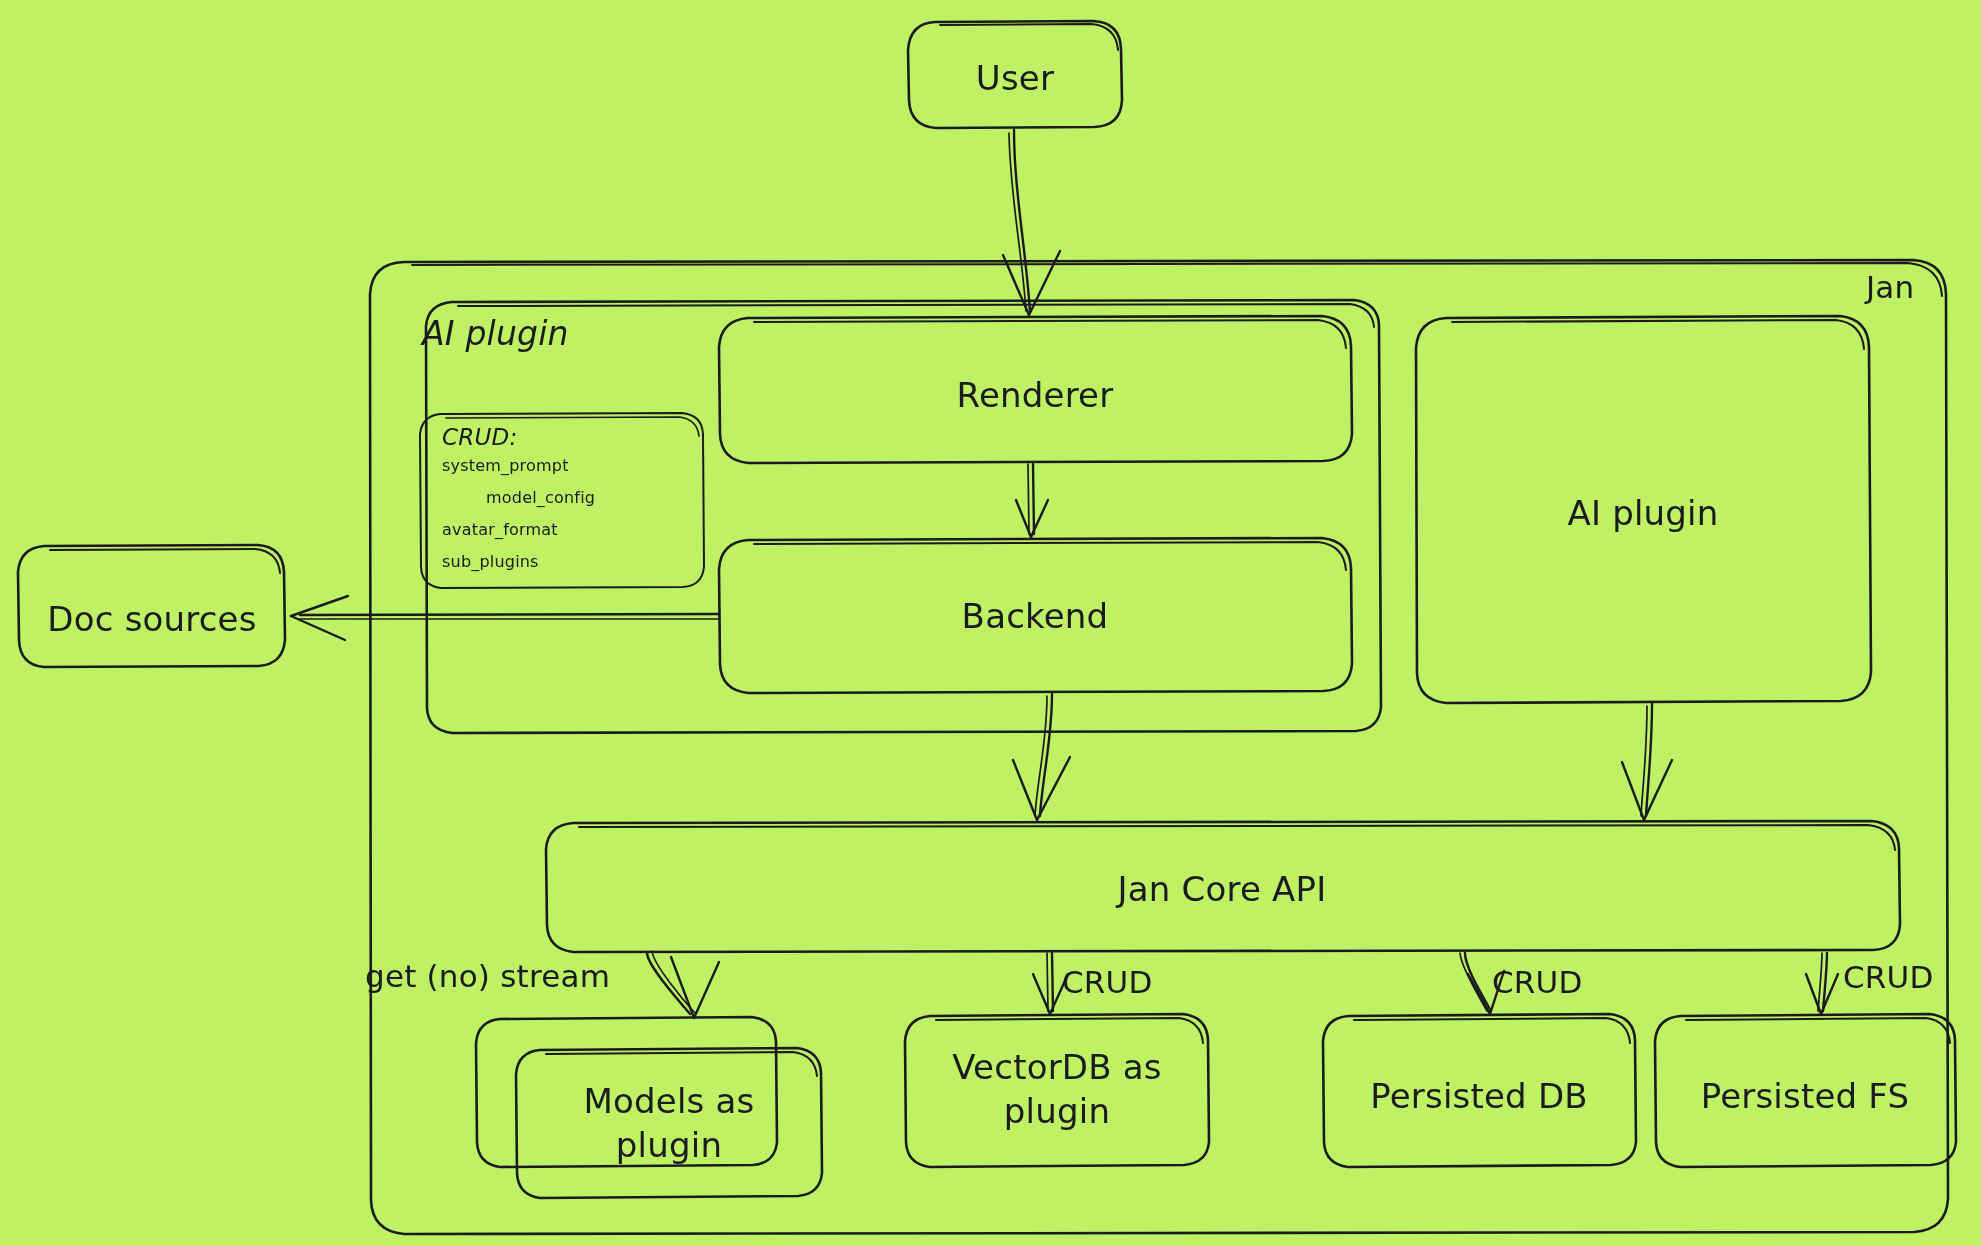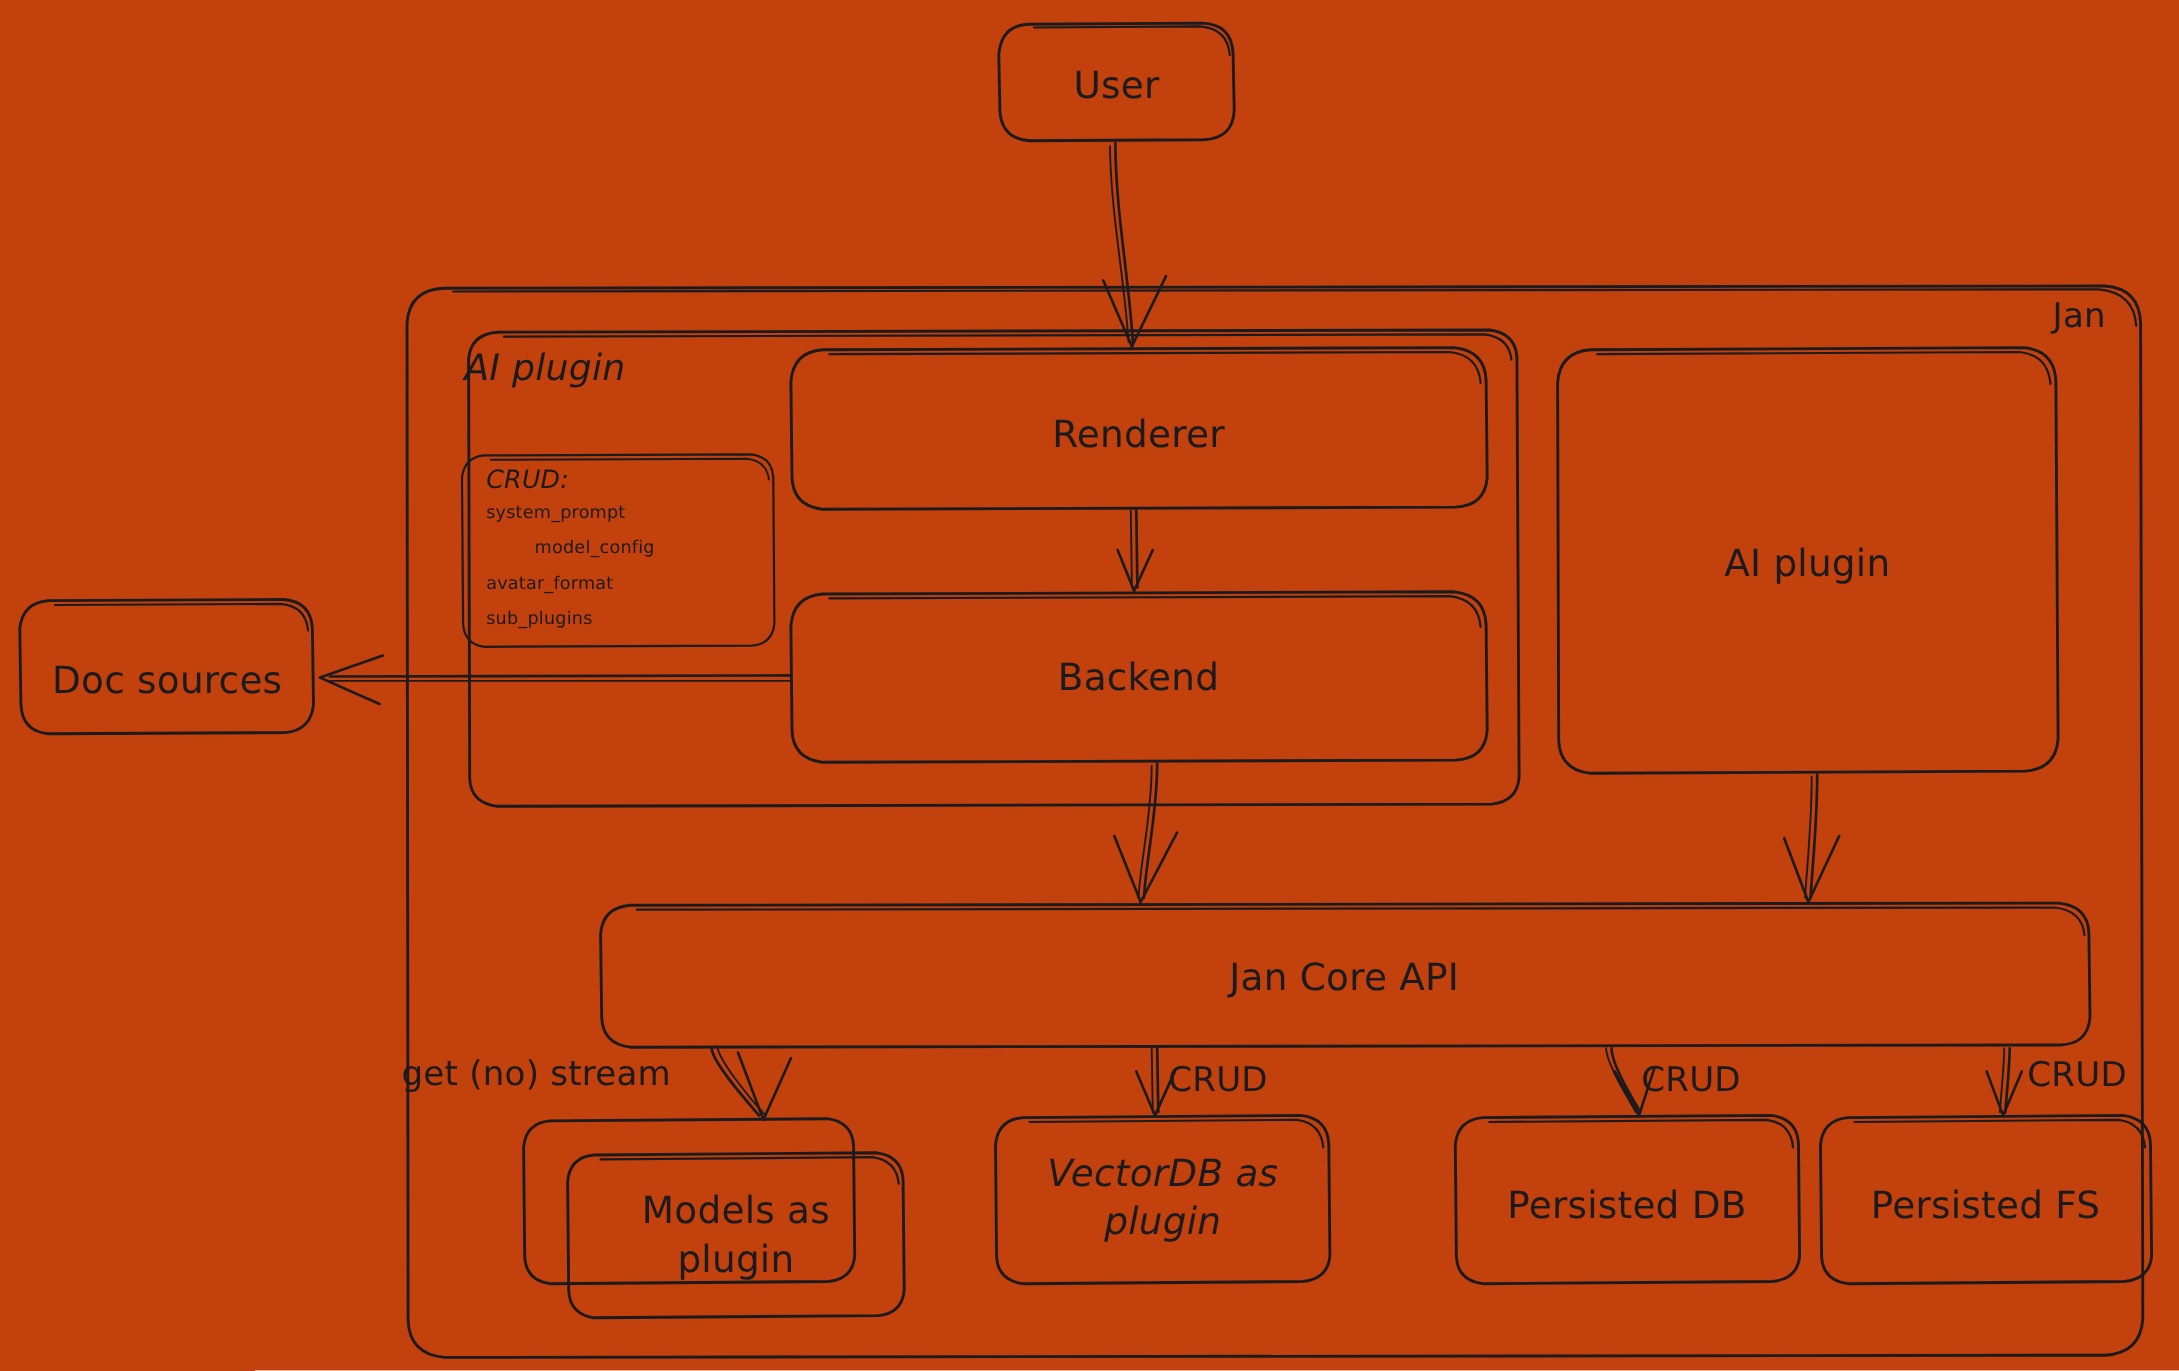--- a/index.html
+++ b/index.html
@@ -4,21 +4,21 @@
 <style>
   html, body {
     margin: 0;
     padding: 0;
     background: #ffffff;
   }
   #canvas {
     position: relative;
     width: 1981px;
     height: 1246px;
-    background: #c2410c;
+    background: #bef264;
     overflow: hidden;
     font-family: "DejaVu Sans", sans-serif;
   }
   svg.layer {
     position: absolute;
     left: 0;
     top: 0;
     width: 1981px;
     height: 1246px;
     pointer-events: none;
@@ -212,20 +212,20 @@
   <div class="lbl t-node center" style="left:1222px; top:868px;">Jan Core API</div>
 
   <div class="lbl t-edge" style="left:365px; top:957px;">get (no) stream</div>
   <div class="lbl t-edge" style="left:1062px; top:963px;">CRUD</div>
   <div class="lbl t-edge" style="left:1492px; top:963px;">CRUD</div>
   <div class="lbl t-edge" style="left:1843px; top:958px;">CRUD</div>
 
   <div class="lbl t-node center" style="left:669px; top:1080px; text-align:center;">Models as
 plugin</div>
 
-  <div class="lbl t-node center" style="left:1057px; top:1046px; text-align:center;font-style:italic;">VectorDB as
+  <div class="lbl t-node center" style="left:1057px; top:1046px; text-align:center;">VectorDB as
 plugin</div>
 
   <div class="lbl t-node center" style="left:1479px; top:1075px;">Persisted DB</div>
 
   <div class="lbl t-node center" style="left:1805px; top:1075px;">Persisted FS</div>
 
 </div>
 
 </body></html>

